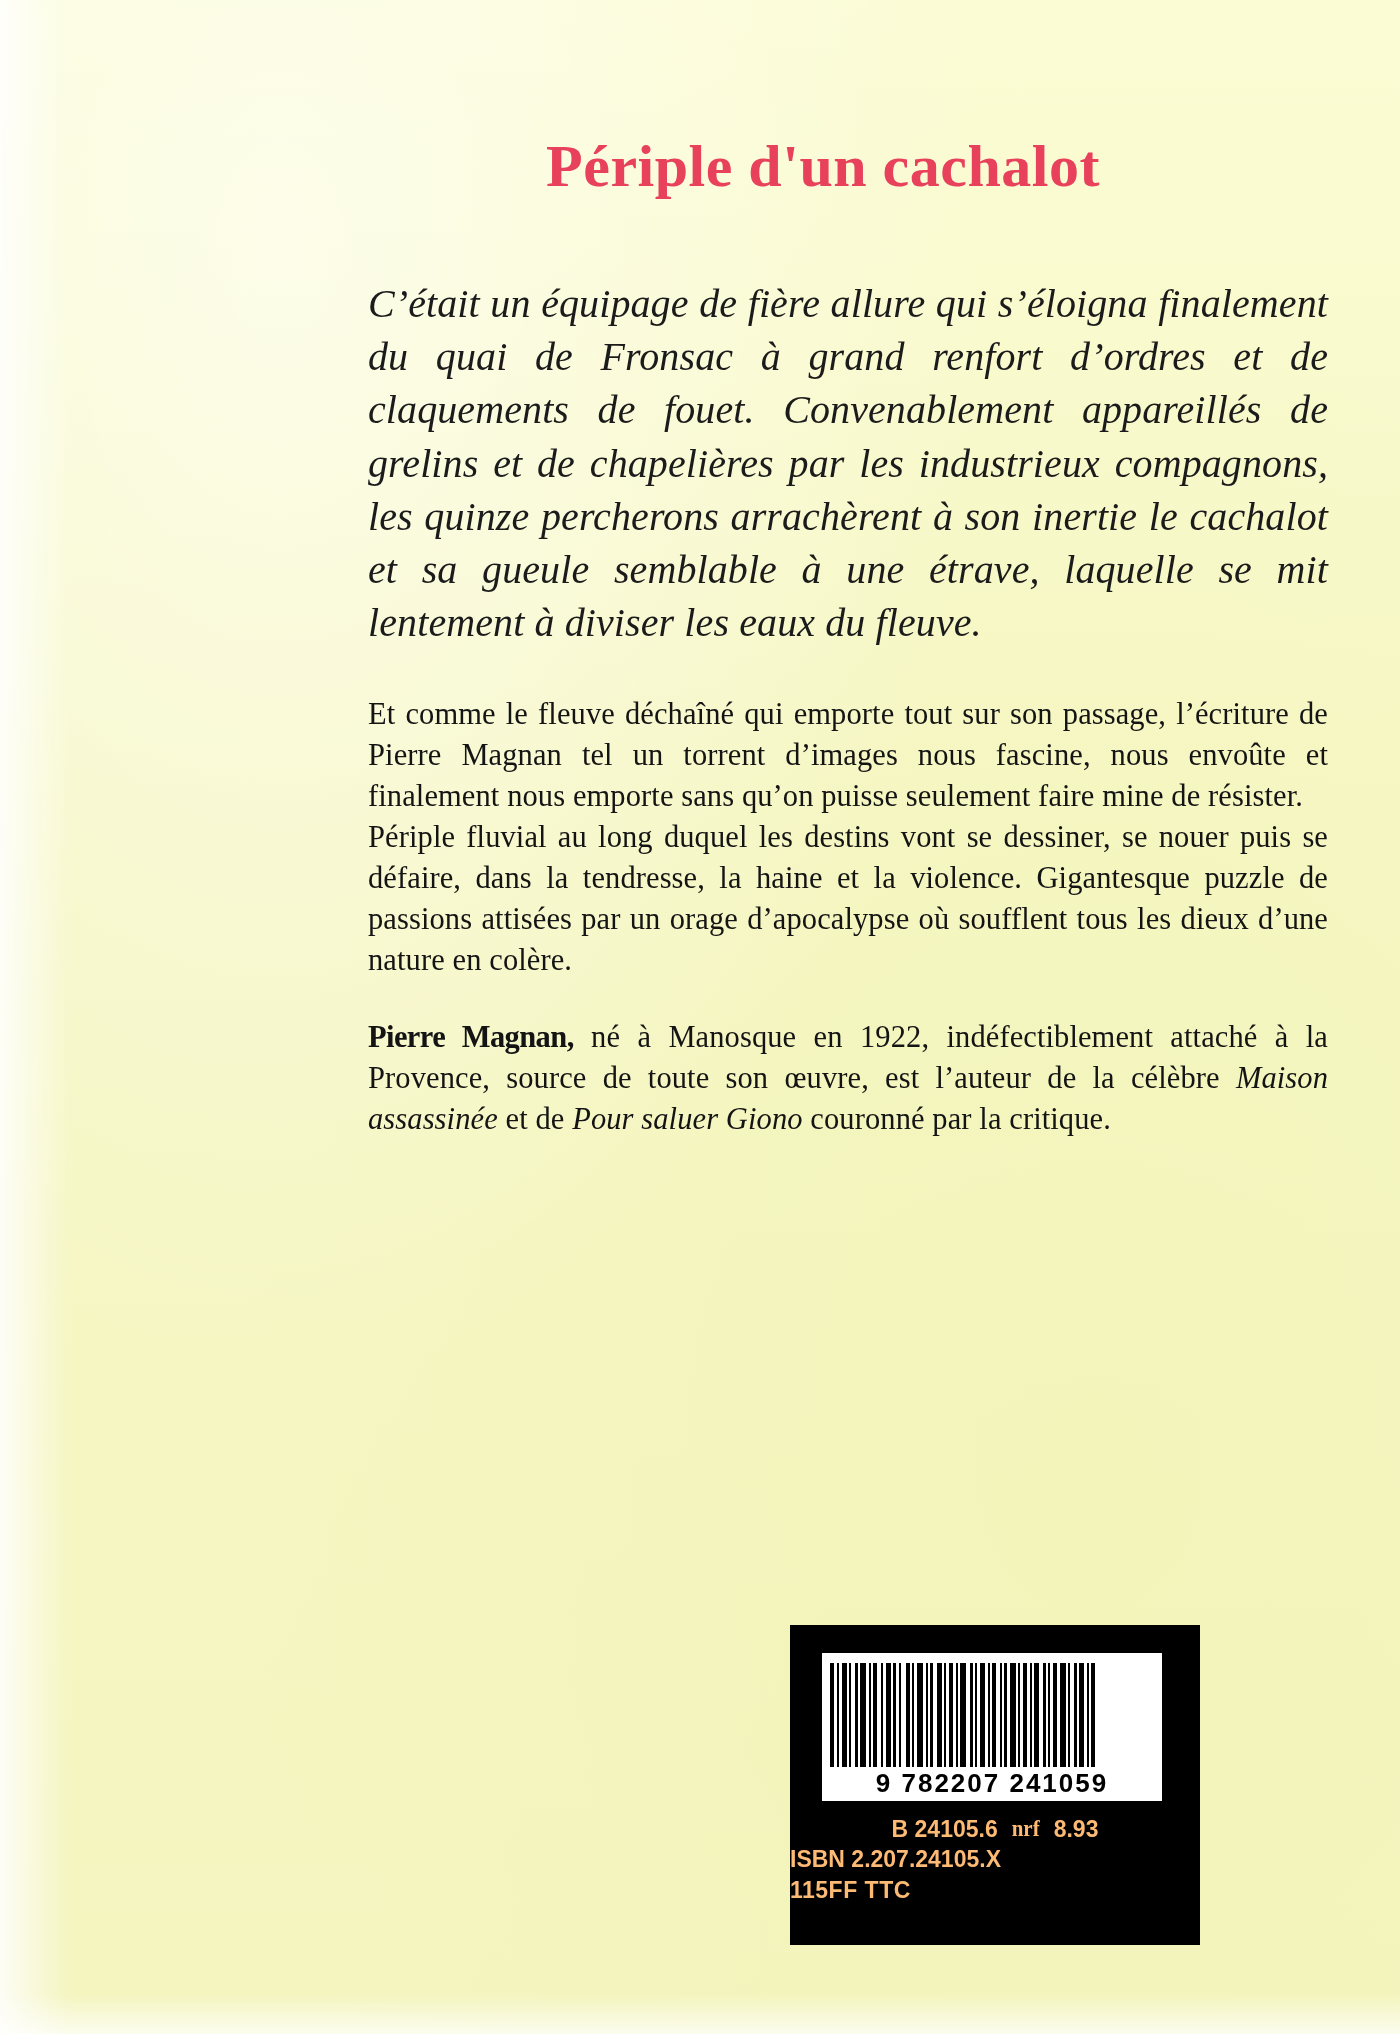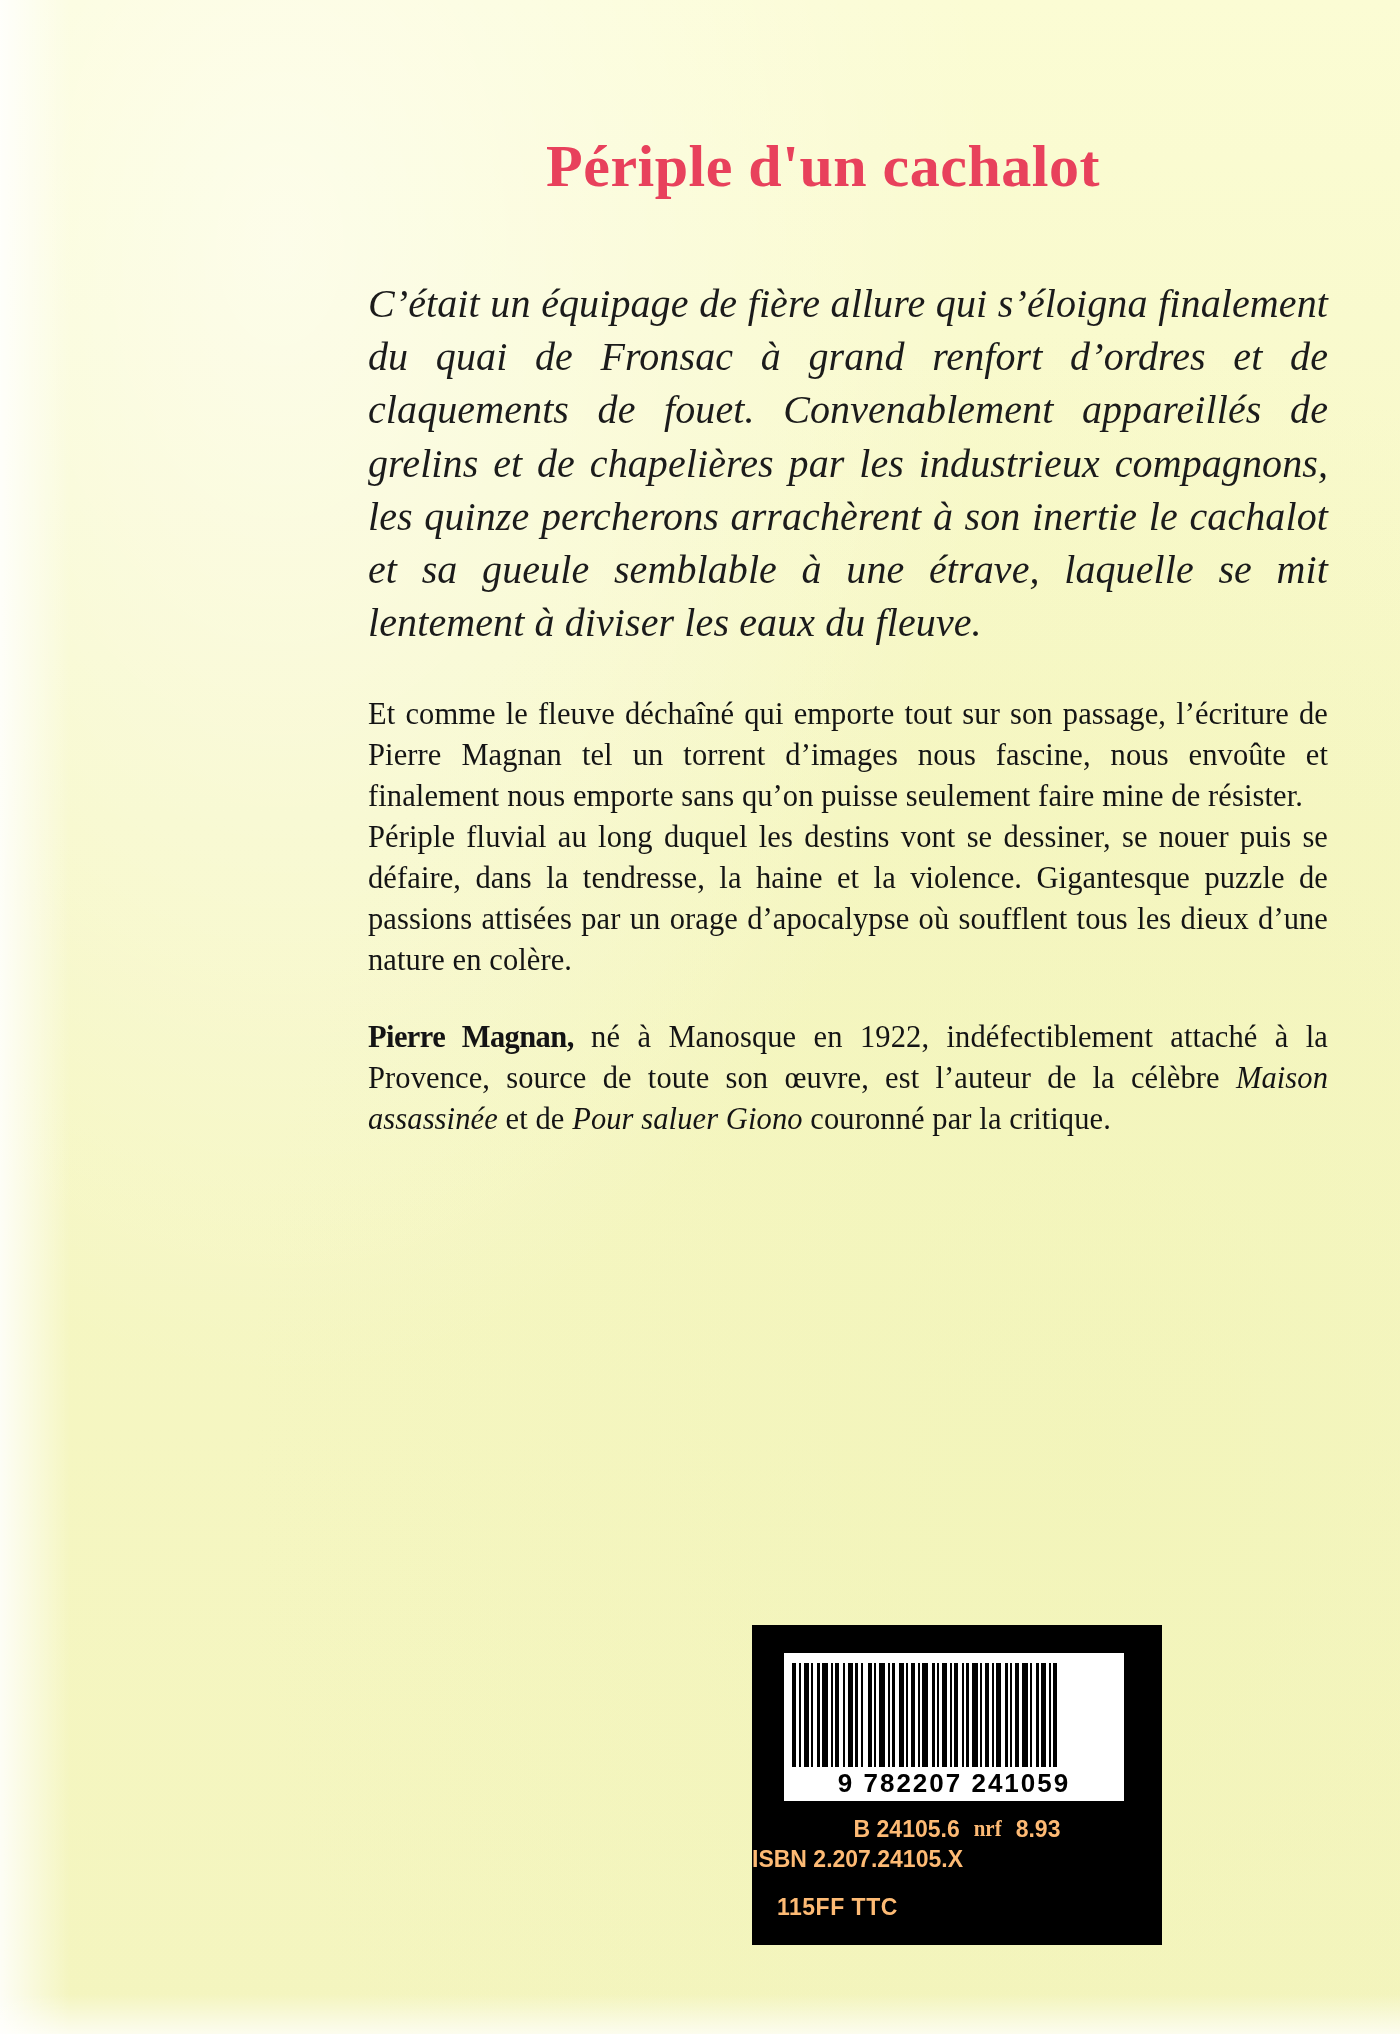--- a/index.html
+++ b/index.html
@@ -108,21 +108,21 @@
     margin: 36px 0 0 0;
     letter-spacing: 0.1px;
   }
 
   .bio b { font-weight: 700; letter-spacing: -0.6px; }
   .it { font-style: italic; }
 
   
   .barcode-block {
     position: absolute;
-    left: 752px;
+    left: 790px;
     top: 1625px;
     width: 410px;
     height: 320px;
     background: #000000;
   }
 
   .barcode-white {
     position: absolute;
     left: 32px;
     top: 28px;
@@ -180,21 +180,21 @@
     gap: 14px;
   }
   .nrf-logo {
     display: inline-block;
     font-family: "Liberation Serif", serif;
     font-size: 21px;
     font-weight: 700;
     transform: scaleY(1.05);
   }
   .meta-row2 { margin-top: 1px; }
-  .meta-row3 { margin-top: 18px; letter-spacing: 0.5px; padding-left: 25px; }
+  .meta-row3 { margin-top: 1px; letter-spacing: 0.5px; }
 </style>
 </head>
 <body>
 
 <div class="page">
 
   <div class="content">
 
 
     <div class="book-title">Périple d'un cachalot</div>

